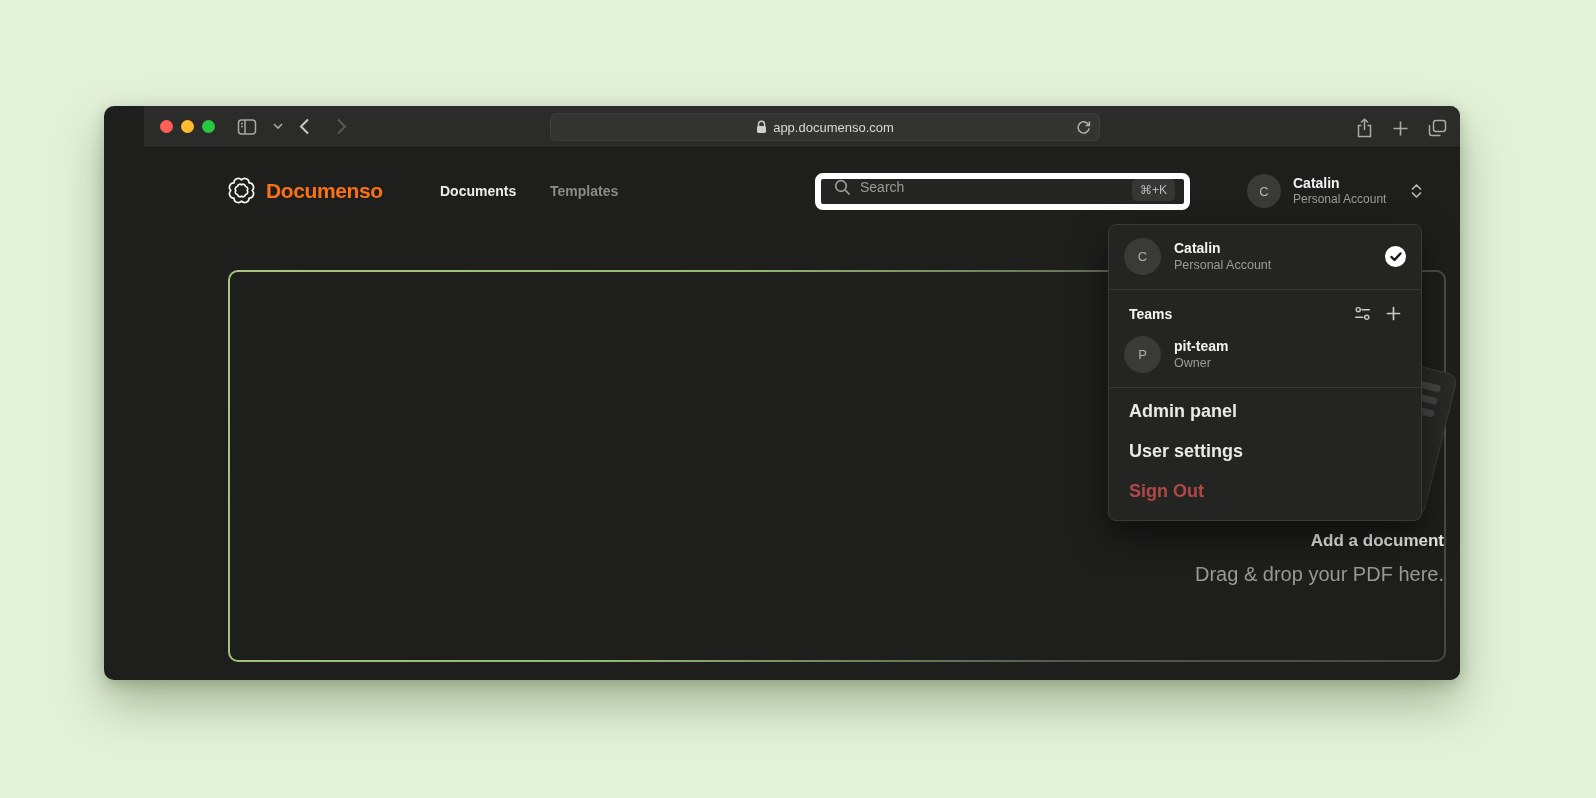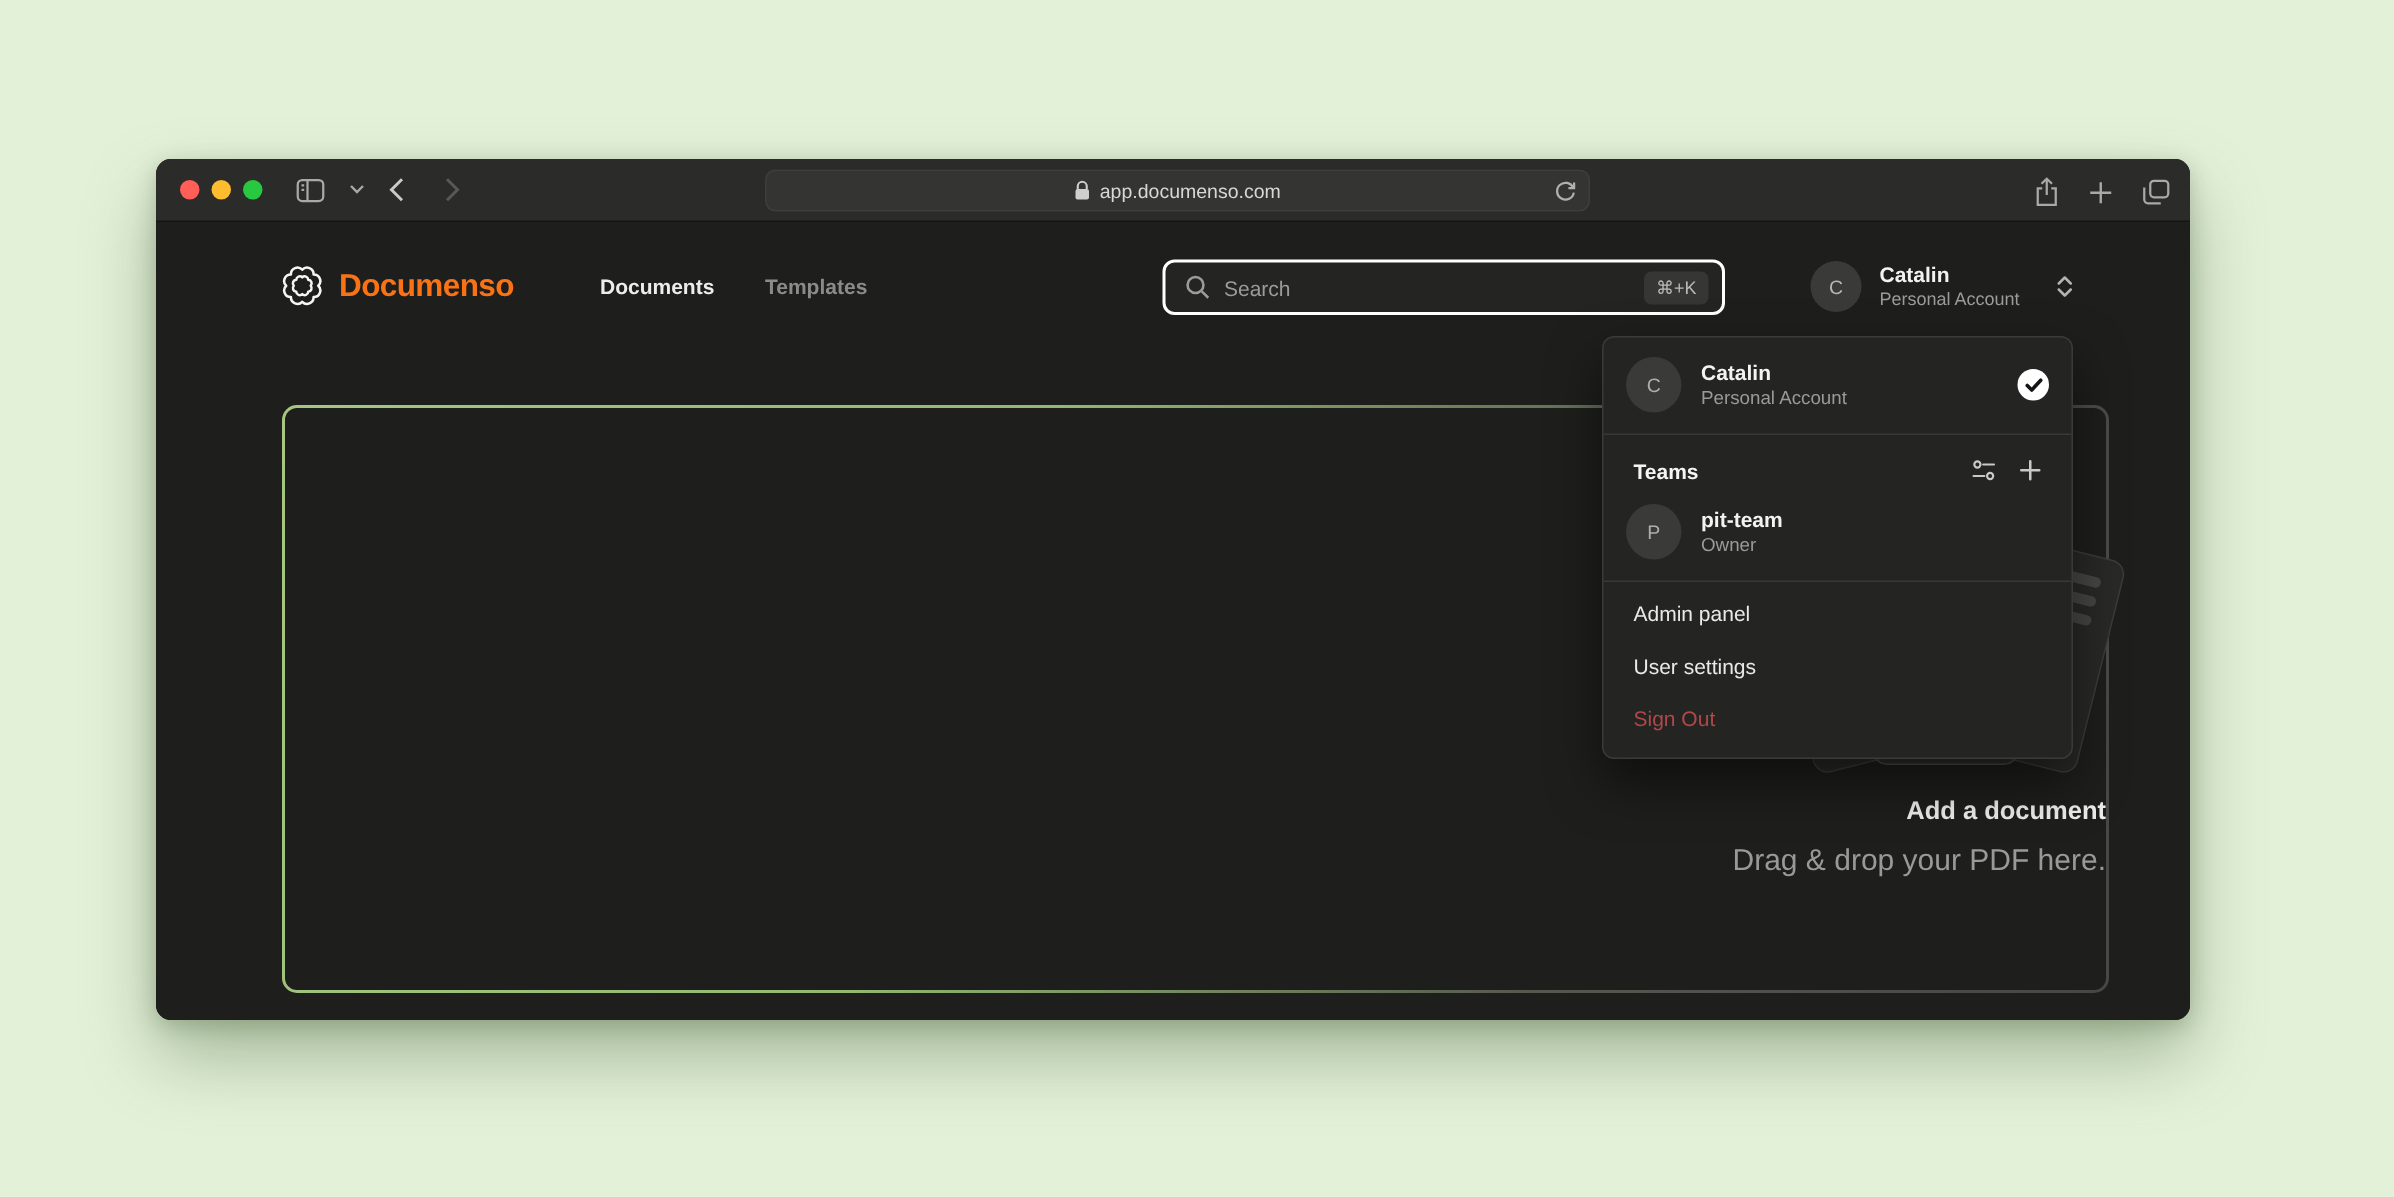--- a/index.html
+++ b/index.html
@@ -3,21 +3,21 @@
 <meta charset="utf-8">
 <style>
   * { margin:0; padding:0; box-sizing:border-box; }
   html,body { width:1596px; height:798px; }
   body { font-family:"Liberation Sans","DejaVu Sans",sans-serif; background:#e3f1d9; overflow:hidden; }
   .stage { position:relative; width:1596px; height:798px; }
 
   
   .window { position:absolute; left:104px; top:106px; width:1356px; height:574px;
     border-radius:10px; background:#1e1e1d; overflow:hidden; display:flex; flex-direction:column;
-    box-shadow:0 24px 48px rgba(70,95,55,.40), 0 4px 14px rgba(70,95,55,.28); }
+    box-shadow:0 24px 48px rgba(70,95,55,.40), 0 4px 14px rgba(70,95,55,.28);padding-left:40px; }
 
   .titlebar { position:relative; flex:0 0 42px; background:#2b2b29; border-bottom:1px solid #151514; }
   .lights { position:absolute; left:16px; top:14px; display:flex; gap:8px; }
   .light { width:13px; height:13px; border-radius:50%; }
   .tbtn { position:absolute; background:none; border:0; padding:0; cursor:pointer; line-height:0; }
   .urlfield { position:absolute; left:406px; top:7px; width:550px; height:28px; background:#343433;
     border:1px solid rgba(255,255,255,.05); border-radius:7px; display:flex; align-items:center;
     justify-content:center; gap:6px; color:#d8d8d6; font-size:13px; cursor:text; }
   .urlfield .reload { position:absolute; right:8px; top:5px; }
   .tb-right { position:absolute; right:13px; top:12px; display:flex; gap:19px; align-items:center; }
@@ -26,21 +26,21 @@
   .content { position:relative; flex:1; background:#1e1e1d; }
 
   .brand { position:absolute; left:84px; top:29px; display:flex; align-items:center; gap:11px; cursor:pointer; }
   .brand-name { font-size:21px; font-weight:700; color:#f97316; letter-spacing:-.4px; }
 
   .nav-link { position:absolute; top:35px; font-size:14px; font-weight:600; cursor:pointer; }
   .nav-documents { left:296px; color:#ededec; }
   .nav-templates { left:406px; color:#8b8b8a; }
 
   .search { position:absolute; left:671px; top:25px; width:375px; height:37px; background:#242423;
-    border:2px solid #ffffff; border-radius:8px; display:flex; align-items:center; gap:9px;
+    border:6px solid #ffffff; border-radius:8px; display:flex; align-items:flex-start; gap:9px;
     padding:0 9px 0 13px; }
   .search input { flex:1; background:transparent; border:0; outline:0; color:#e6e6e5; font-size:14px;
     font-family:inherit; }
   .search input::placeholder { color:#9b9b9a; }
   .kbd { background:#363635; color:#bababa; font-size:12px; padding:4px 8px; border-radius:5px; white-space:nowrap; }
 
   .account { position:absolute; left:1103px; top:26px; display:flex; align-items:center; gap:12px; cursor:pointer; }
   .avatar { width:34px; height:34px; border-radius:50%; background:#3a3a39; color:#b5b5b3;
     display:flex; align-items:center; justify-content:center; font-size:13px; flex:0 0 auto; }
   .acct-text { width:105px; }
@@ -77,21 +77,21 @@
   .menu-label .mini { line-height:0; cursor:pointer; background:none; border:0; padding:0; }
   .menu-label .mini + .mini { margin-left:15px; }
   .menu-row { display:flex; align-items:center; gap:13px; padding:8px 15px 10px; cursor:pointer; }
   .menu-avatar { width:37px; height:37px; border-radius:50%; background:#3a3a39; color:#aeaeac;
     display:flex; align-items:center; justify-content:center; font-size:13px; flex:0 0 auto; }
   .menu-name { font-size:14px; font-weight:700; color:#f3f3f2; line-height:1.25; }
   .menu-sub { font-size:12.5px; color:#9a9a99; line-height:1.3; }
   .check { margin-left:auto; width:21px; height:21px; border-radius:50%; background:#ffffff;
     display:flex; align-items:center; justify-content:center; flex:0 0 auto; }
   .menu-div { height:1px; background:#383837; margin:4px 0; }
-  .menu-item { padding:9px 20px 10px; font-size:14px; color:#e9e9e8; cursor:pointer; }
+  .menu-item { padding:9px 20px 10px; font-size:18px; color:#e9e9e8; cursor:pointer;font-weight:bold; }
   .menu-item.danger { color:#b04848; }
 
   svg { display:block; }
 </style>
 </head>
 <body>
 
 <div class="stage">
   <div class="window">
 

